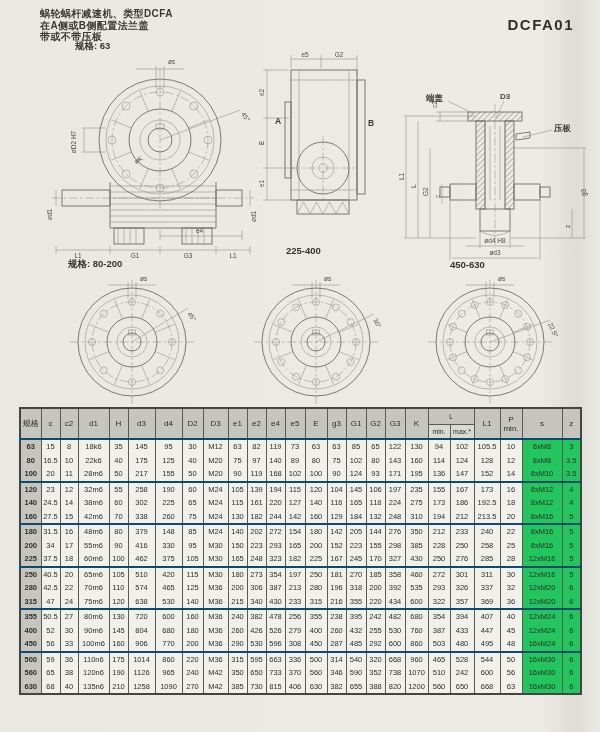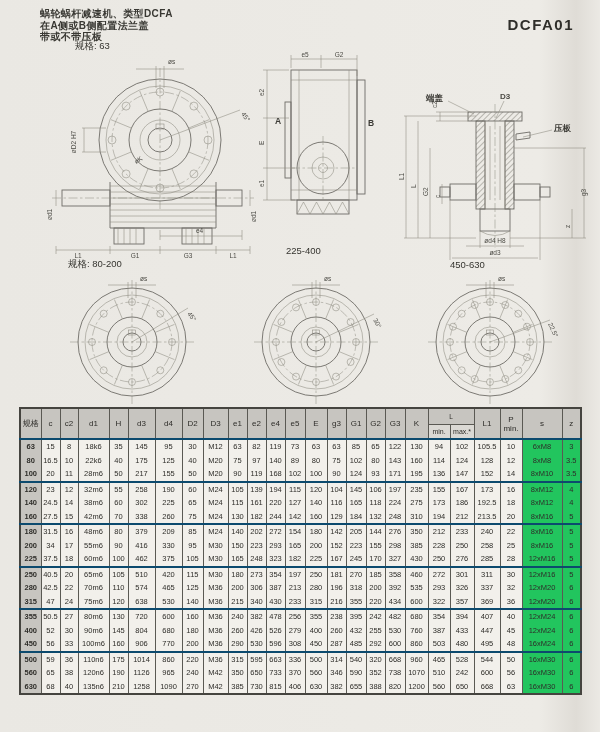--- a/index.html
+++ b/index.html
@@ -4,21 +4,21 @@
 <style>
   html,body{margin:0;padding:0;}
   body{
     width:600px;height:732px;position:relative;overflow:hidden;
     background:linear-gradient(90deg,#eae8e3 0%,#edebe6 90%,#dfdcd6 96%,#ebe9e4 100%);
     font-family:"Liberation Sans","DejaVu Sans",sans-serif;color:#3b3a35;
   }
   .abs{position:absolute;}
   .title-block{left:40px;top:8px;font-size:10px;font-weight:700;line-height:11.5px;color:#393833;letter-spacing:.4px;}
   .doc-code{right:26px;top:16px;font-size:15px;font-weight:700;letter-spacing:1.5px;color:#2f2e2a;}
-  .spec-label{font-size:9.5px;font-weight:400;color:#35342f;}
+  .spec-label{font-size:9.5px;font-weight:700;color:#35342f;}
   
   svg{overflow:visible;}
   .draw{stroke:#6e6c66;fill:none;stroke-width:.9;}
   .thin{stroke:#8b897f;fill:none;stroke-width:.55;}
   .cl{stroke:#8b897f;fill:none;stroke-width:.5;stroke-dasharray:9 2.5 2.5 2.5;}
   text{fill:#4b4a44;font-size:7px;stroke:none;font-family:"Liberation Sans","DejaVu Sans",sans-serif;}
   .dimtxt{font-size:6.5px;}
   .cn{font-size:8.5px;font-weight:700;fill:#3b3a35;}
   .bold{font-weight:700;font-size:8px;}
   
@@ -740,21 +740,21 @@
           <div>80</div>
           <div>90</div>
           <div>100</div>
         </td>
         <td>
           <div>379</div>
           <div>416</div>
           <div>462</div>
         </td>
         <td>
-          <div>209</div>
+          <div>148</div>
           <div>330</div>
           <div>375</div>
         </td>
         <td>
           <div>85</div>
           <div>95</div>
           <div>105</div>
         </td>
         <td>
           <div>M24</div>

